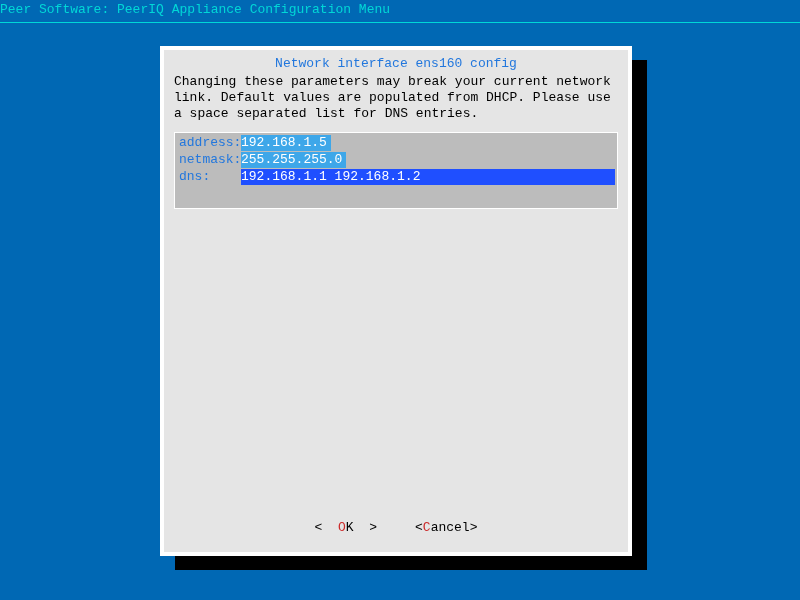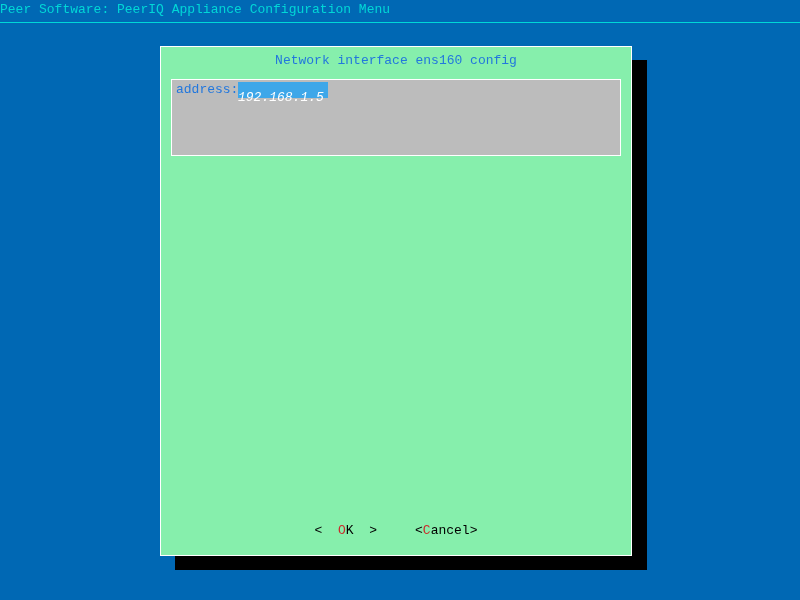--- a/index.html
+++ b/index.html
@@ -30,22 +30,22 @@
     width: 472px;
     height: 510px;
     background: #000;
   }
   .dialog {
     position: absolute;
     left: 160px;
     top: 46px;
     width: 472px;
     height: 510px;
-    background: #86efac;
-    border: 1px solid #ffffff;
+    background: #e5e5e5;
+    border: 4px solid #ffffff;
     padding: 6px 10px 8px 10px;
   }
   .dialog-title {
     text-align: center;
     color: #2277dd;
     margin-bottom: 2px;
   }
   .dialog-desc {
     white-space: pre;
     color: #000;
@@ -70,25 +70,24 @@
   }
   .form-label {
     width: 64px;
     color: #2277dd;
     padding-left: 2px;
     white-space: pre;
   }
   .form-field {
     background: #3ea7e9;
     color: #fff;
-    padding: 8px 4px 0 0;
+    padding: 0 4px 0 0;
     height: 16px;
     line-height: 16px;
     white-space: pre;
-    font-style: italic;
   }
   .form-field.active {
     background: #1f4fff;
     color: #fff;
     flex: 1;
   }
   .button-bar {
     position: absolute;
     bottom: 16px;
     left: 0;
@@ -107,25 +106,36 @@
 </head>
 <body>
 
 <div class="top-title">Peer Software: PeerIQ Appliance Configuration Menu</div>
 <hr class="top-rule">
 
 <div class="dialog-shadow"></div>
 
 <div class="dialog">
   <div class="dialog-title">Network interface ens160 config</div>
+  <div class="dialog-desc"><span>Changing these parameters may break your current network</span>
+<span>link. Default values are populated from DHCP. Please use</span>
+<span>a space separated list for DNS entries.</span></div>
 
   <div class="form-box">
     <div class="form-row">
       <span class="form-label">address:</span>
       <span class="form-field">192.168.1.5</span>
+    </div>
+    <div class="form-row">
+      <span class="form-label">netmask:</span>
+      <span class="form-field">255.255.255.0</span>
+    </div>
+    <div class="form-row">
+      <span class="form-label">dns:    </span>
+      <span class="form-field active">192.168.1.1 192.168.1.2</span>
     </div>
   </div>
 
   <div class="button-bar">
     <span class="btn"><span class="angle">&lt;  </span><span class="hot">O</span><span class="rest">K  &gt;</span></span>
     <span class="btn"><span class="angle">&lt;</span><span class="hot">C</span><span class="rest">ancel&gt;</span></span>
   </div>
 </div>
 
 </body></html>

